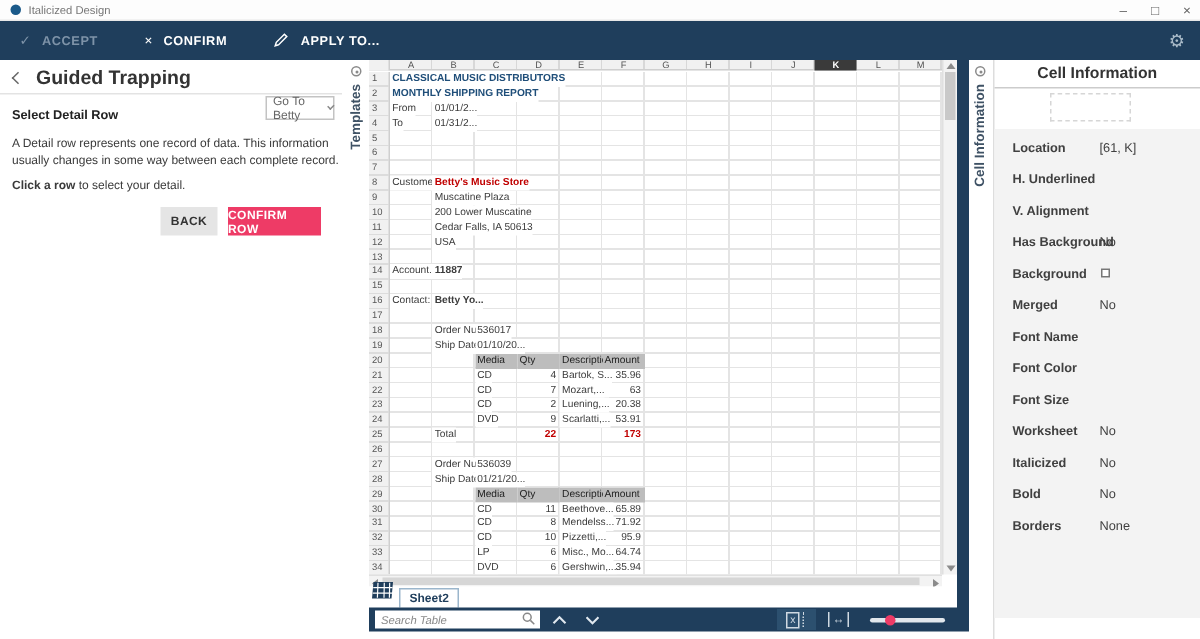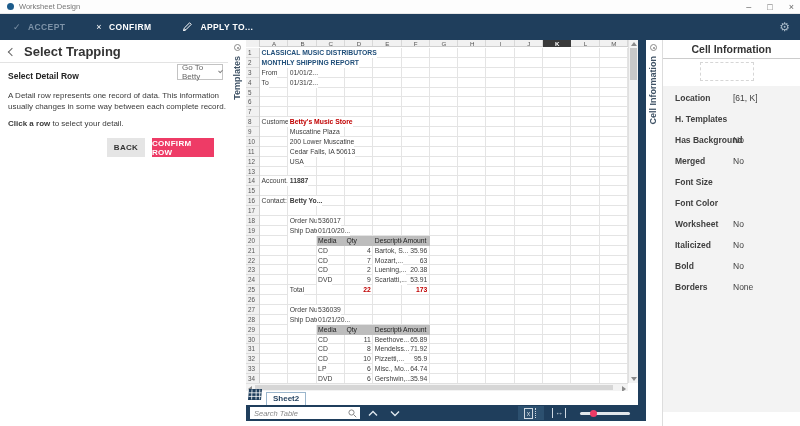--- a/index.html
+++ b/index.html
@@ -141,21 +141,21 @@
   .pvalue { position:absolute; left:70px; top:4px; font-size:8.5px; color:#404040; }
   .pswatch { position:absolute; left:71px; top:6px; width:6px; height:6px; border:1px solid #777; background:#fff; }
 </style>
 </head>
 <body>
 
 <div id="app">
 
   <div class="titlebar">
     <span class="app-dot"></span>
-    <span class="titletext">Worksheet Design</span>
+    <span class="titletext">Italicized Design</span>
     <div class="win-controls">
       <span class="winbtn">–</span>
       <span class="winbtn">□</span>
       <span class="winbtn">×</span>
     </div>
   </div>
 
   <div class="toolbar">
     <div class="tb-item dim">
       <span class="tb-ic">✓</span>
@@ -174,21 +174,21 @@
       <span>APPLY TO...</span>
     </div>
     <div class="gear">
       <span>⚙</span>
     </div>
   </div>
 
   <div class="left-panel">
     <div class="lp-head">
       <span class="chev-left"></span>
-      <span class="lp-title">Select Trapping</span>
+      <span class="lp-title">Guided Trapping</span>
     </div>
     <div class="lp-hr"></div>
     <div class="lp-steplabel">Select Detail Row</div>
     <div class="dropdown">
       <span>Go To Betty</span>
       <span class="chev-down"></span>
     </div>
     <div class="lp-desc">A Detail row represents one record of data. This information usually changes in some way between each complete record.</div>
     <div class="lp-instr">
       <b>Click a row</b><span> to select your detail.</span>
@@ -394,40 +394,52 @@
 
   <div class="right-panel">
     <div class="rp-header">Cell Information</div>
     <div class="rp-preview"></div>
     <div class="rp-props">
         <div class="prop">
           <span class="plabel">Location</span>
           <span class="pvalue">[61, K]</span>
         </div>
         <div class="prop">
-          <span class="plabel">H. Templates</span>
+          <span class="plabel">H. Underlined</span>
+          <span class="pvalue"></span>
+        </div>
+        <div class="prop">
+          <span class="plabel">V. Alignment</span>
           <span class="pvalue"></span>
         </div>
         <div class="prop">
           <span class="plabel">Has Background</span>
           <span class="pvalue">No</span>
         </div>
         <div class="prop">
+          <span class="plabel">Background</span>
+          <span class="pswatch"></span>
+        </div>
+        <div class="prop">
           <span class="plabel">Merged</span>
           <span class="pvalue">No</span>
         </div>
         <div class="prop">
+          <span class="plabel">Font Name</span>
+          <span class="pvalue"></span>
+        </div>
+        <div class="prop">
+          <span class="plabel">Font Color</span>
+          <span class="pvalue"></span>
+        </div>
+        <div class="prop">
           <span class="plabel">Font Size</span>
           <span class="pvalue"></span>
         </div>
         <div class="prop">
-          <span class="plabel">Font Color</span>
-          <span class="pvalue"></span>
-        </div>
-        <div class="prop">
           <span class="plabel">Worksheet</span>
           <span class="pvalue">No</span>
         </div>
         <div class="prop">
           <span class="plabel">Italicized</span>
           <span class="pvalue">No</span>
         </div>
         <div class="prop">
           <span class="plabel">Bold</span>
           <span class="pvalue">No</span>

